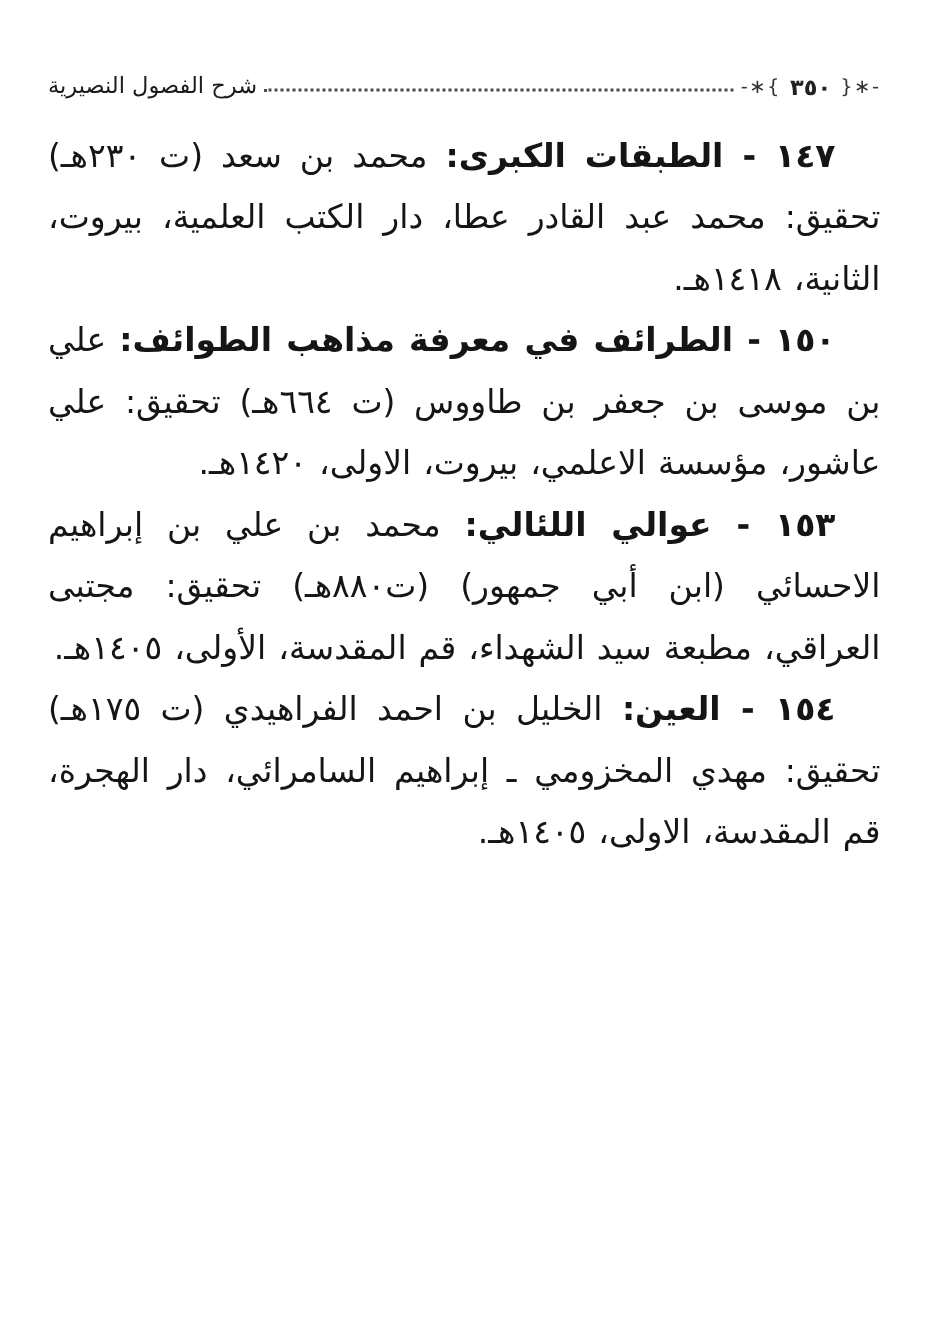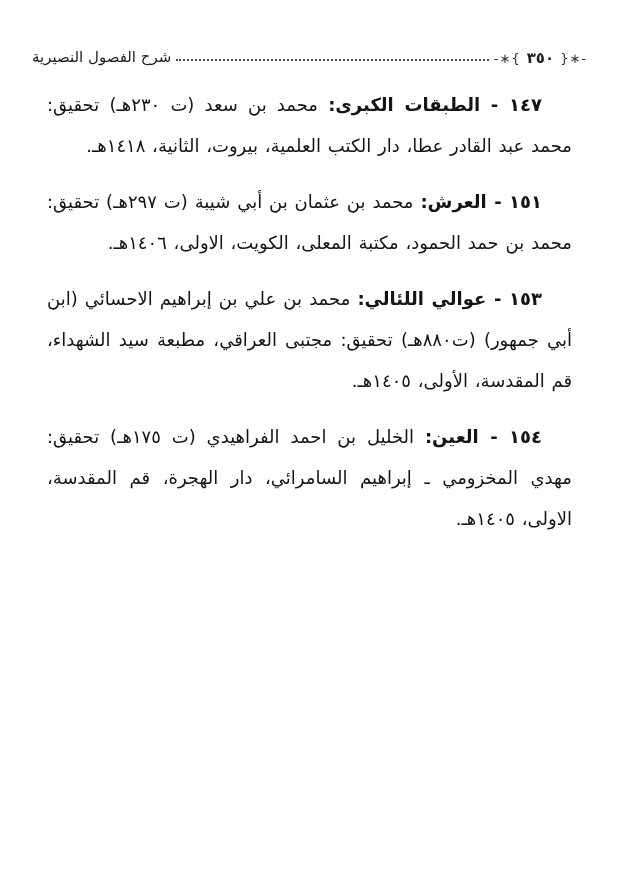--- a/index.html
+++ b/index.html
@@ -57,22 +57,22 @@
     font-weight: bold;
     font-size: 15px;
     margin: 0 6px;
     text-align: right;
   }
   
   .biblio {
     direction: rtl;
   }
   .entry {
-    margin: 15px;
-    font-size: 18px;
+    margin: 0;
+    font-size: 22px;
     line-height: 41px;
     text-align: justify;
     text-indent: 30px;
     word-spacing: 1px;
   }
   .entry .entry-label {
     font-weight: bold;
   }
 </style>
 </head>
@@ -92,25 +92,25 @@
 
   <div class="biblio">
 
     <p class="entry">
       <span class="entry-label">١٤٧ - الطبقات الكبرى:</span>
       <span class="entry-text">محمد بن سعد (ت ٢٣٠هـ) تحقيق: محمد عبد القادر عطا، دار الكتب العلمية، بيروت، الثانية، ١٤١٨هـ.</span>
     </p>
 
 
 
+    <p class="entry">
+      <span class="entry-label">١٥٠ - الطرائف في معرفة مذاهب الطوائف:</span>
+      <span class="entry-text">علي بن موسى بن جعفر بن طاووس (ت ٦٦٤هـ) تحقيق: علي عاشور، مؤسسة الاعلمي، بيروت، الاولى، ١٤٢٠هـ.</span>
+    </p>
 
-    <p class="entry">
-      <span class="entry-label">١٥١ - العرش:</span>
-      <span class="entry-text">محمد بن عثمان بن أبي شيبة (ت ٢٩٧هـ) تحقيق: محمد بن حمد الحمود، مكتبة المعلى، الكويت، الاولى، ١٤٠٦هـ.</span>
-    </p>
 
 
     <p class="entry">
       <span class="entry-label">١٥٣ - عوالي اللئالي:</span>
       <span class="entry-text">محمد بن علي بن إبراهيم الاحسائي (ابن أبي جمهور) (ت٨٨٠هـ) تحقيق: مجتبى العراقي، مطبعة سيد الشهداء، قم المقدسة، الأولى، ١٤٠٥هـ.</span>
     </p>
 
     <p class="entry">
       <span class="entry-label">١٥٤ - العين:</span>
       <span class="entry-text">الخليل بن احمد الفراهيدي (ت ١٧٥هـ) تحقيق: مهدي المخزومي ـ إبراهيم السامرائي، دار الهجرة، قم المقدسة، الاولى، ١٤٠٥هـ.</span>

